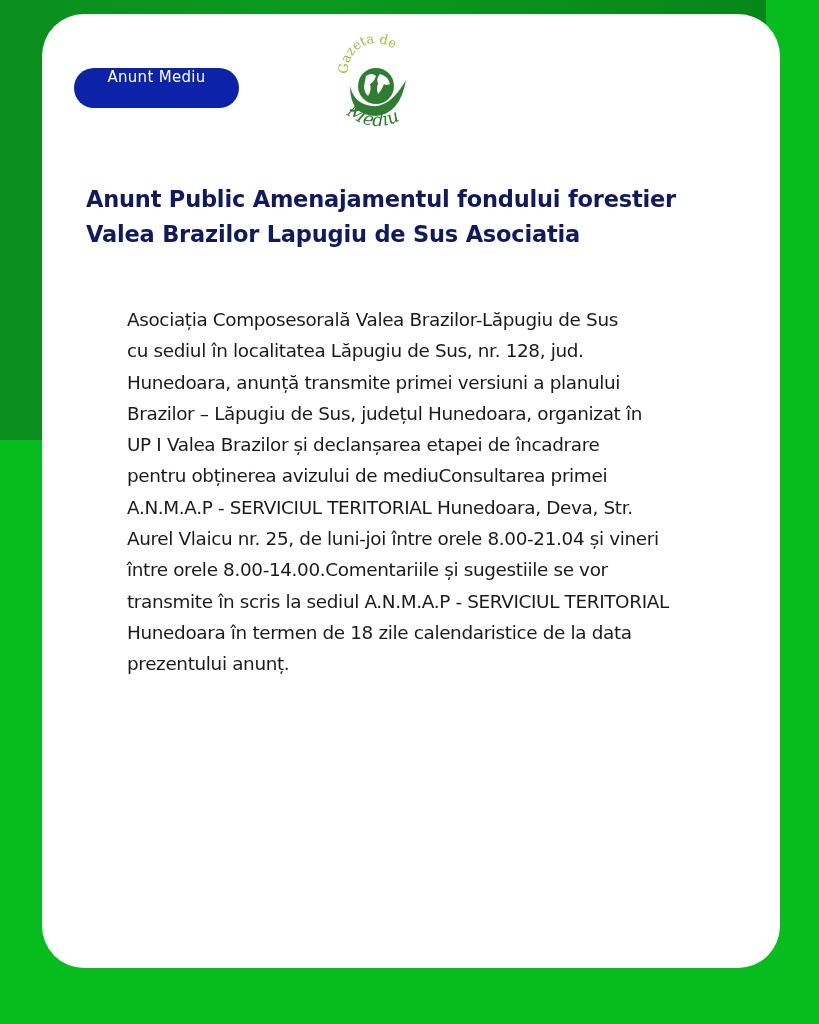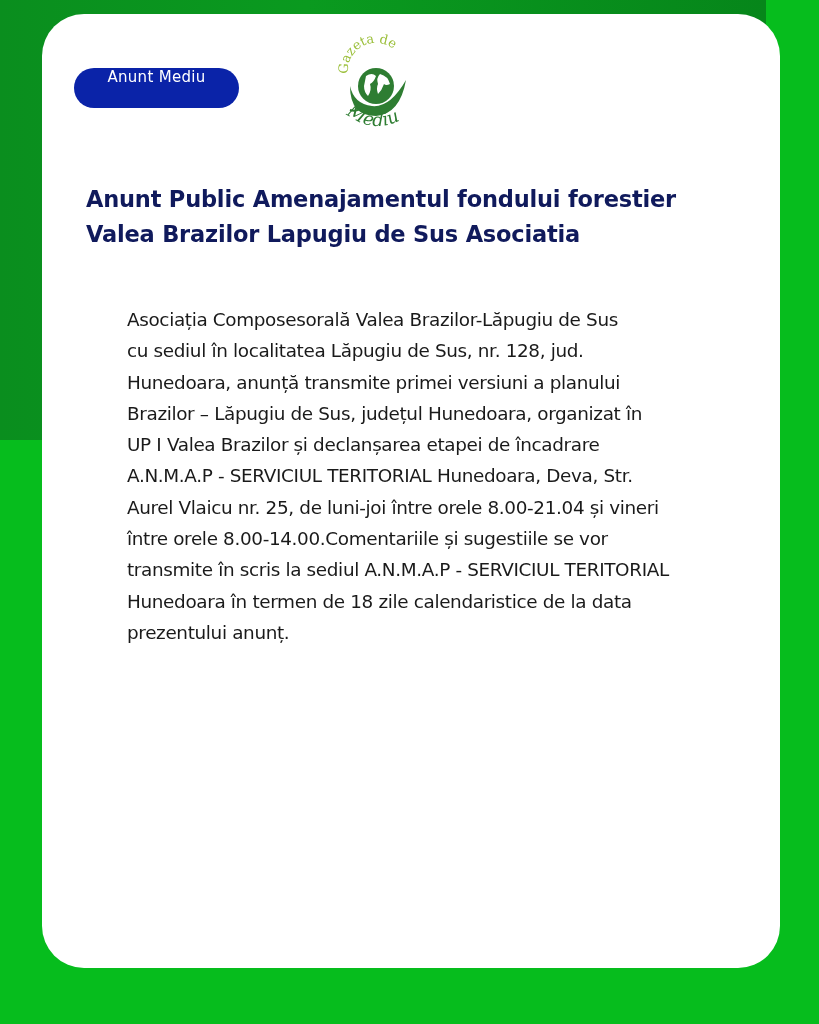--- a/index.html
+++ b/index.html
@@ -76,20 +76,21 @@
     <div>Anunt Public Amenajamentul fondului forestier</div>
     <div>Valea Brazilor Lapugiu de Sus Asociatia</div>
   </div>
 
   <div class="body-text">
     <p>Asociația Composesorală Valea Brazilor-Lăpugiu de Sus</p>
     <p>cu sediul în localitatea Lăpugiu de Sus, nr. 128, jud.</p>
     <p>Hunedoara, anunță transmite primei versiuni a planului</p>
     <p>Brazilor – Lăpugiu de Sus, județul Hunedoara, organizat în</p>
     <p>UP I Valea Brazilor și declanșarea etapei de încadrare</p>
+    <p>pentru obținerea avizului de mediuConsultarea primei</p>
     <p>A.N.M.A.P - SERVICIUL TERITORIAL Hunedoara, Deva, Str.</p>
     <p>Aurel Vlaicu nr. 25, de luni-joi între orele 8.00-21.04 și vineri</p>
     <p>între orele 8.00-14.00.Comentariile și sugestiile se vor</p>
     <p>transmite în scris la sediul A.N.M.A.P - SERVICIUL TERITORIAL</p>
     <p>Hunedoara în termen de 18 zile calendaristice de la data</p>
     <p>prezentului anunț.</p>
   </div>
 
 </div>
 

